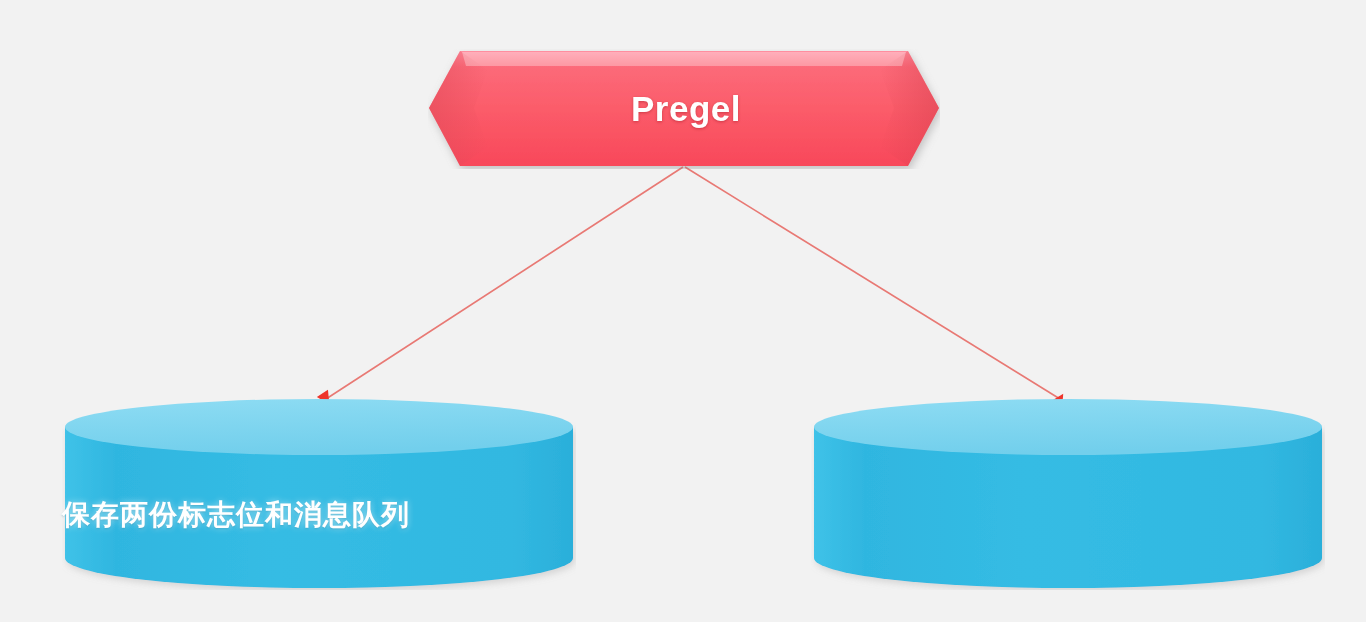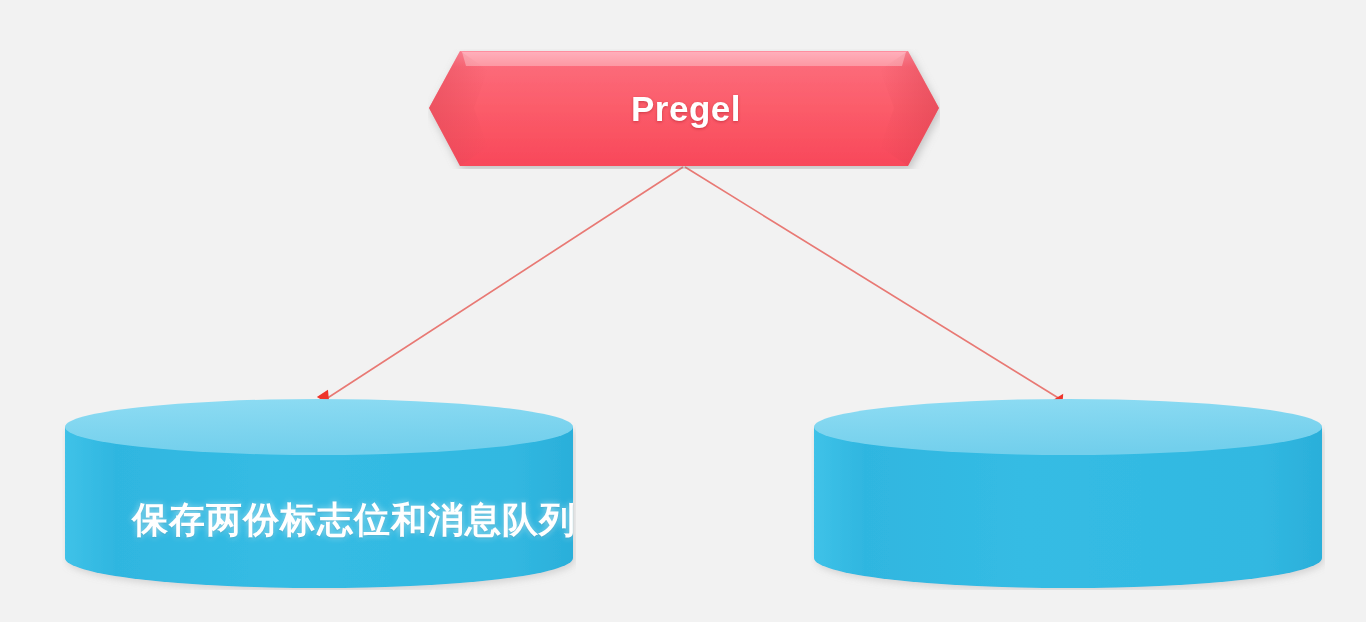--- a/index.html
+++ b/index.html
@@ -71,24 +71,24 @@
   }
   .cyl-node .shape-svg {
     position: absolute;
     left: 0;
     top: 0;
   }
   .cyl-node .node-label {
     position: absolute;
     left: 0;
     width: 100%;
-    text-align: right;
+    text-align: left;
     color: #ffffff;
     font-weight: bold;
-    font-size: 36px;
+    font-size: 28px;
     letter-spacing: 1px;
     text-shadow: 0 0 6px rgba(255,255,255,0.55), 0 1px 2px rgba(20,110,140,0.35);
     box-sizing: border-box;
   }
 
   #cyl-left {
     left: 54px;
     top: 398px;
     width: 514px;
     height: 192px;

